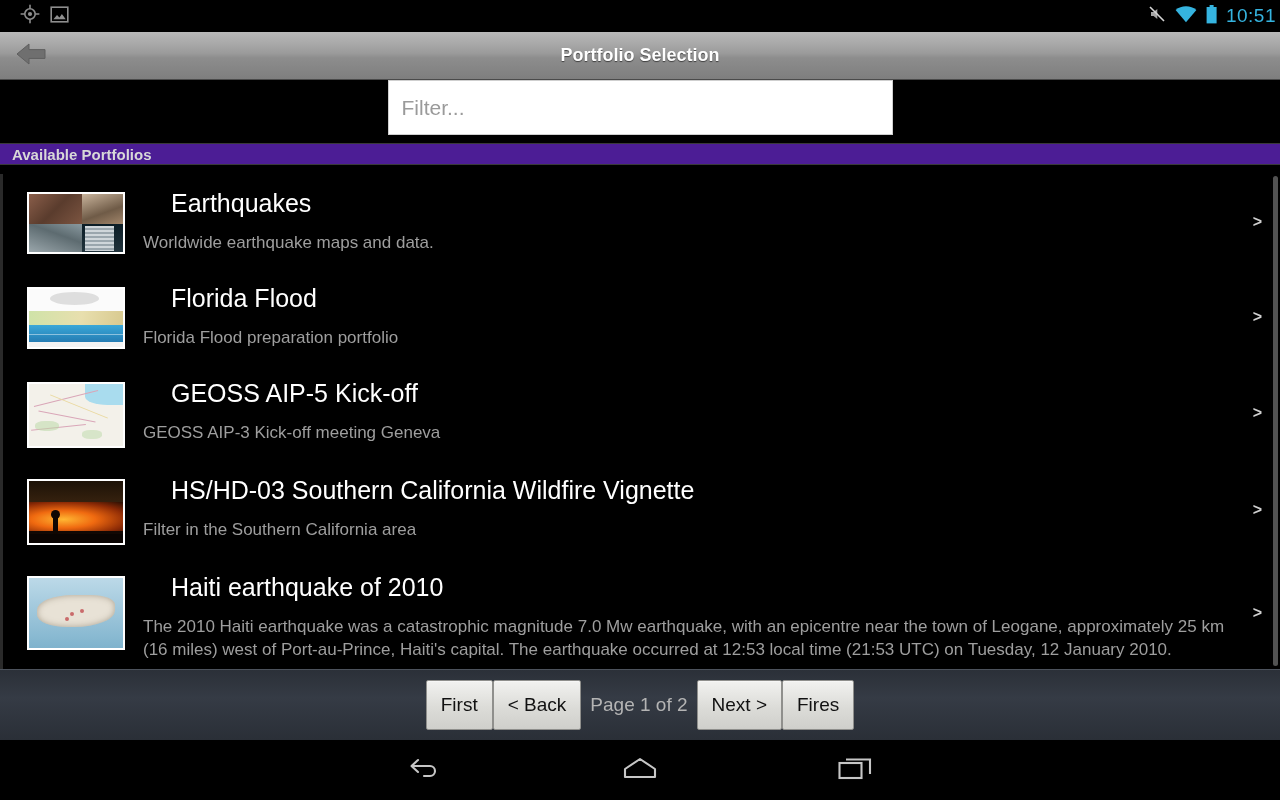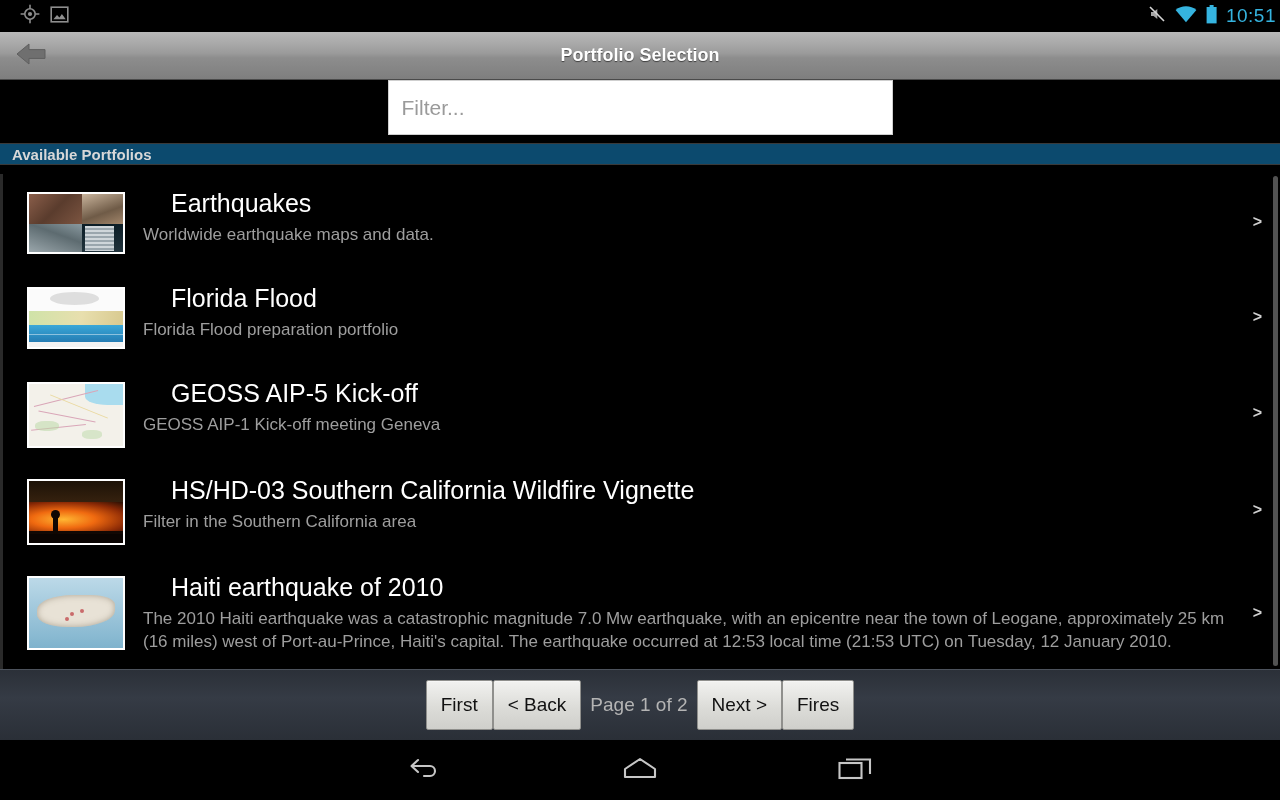--- a/index.html
+++ b/index.html
@@ -45,21 +45,21 @@
     background:#ffffff; border:none; outline:none;
     font-size:21px; color:#333; padding:4px 14px;
     font-family:"Liberation Sans", sans-serif;
     box-shadow: 0 0 0 1px #cfcfcf inset;
   }
   .filter-input::placeholder { color:#9a9a9a; }
 
   
   .section-header {
     position:absolute; top:143px; left:0; width:1280px; height:22px;
-    background:#0c4a6e;
+    background:#4c1d95;
     border-top:1px solid #3a3a3a;
     border-bottom:1px solid #3a3a3a;
     display:flex; align-items:center;
   }
   .section-header .label {
     color:#d8d8d8; font-size:15px; font-weight:bold; padding-left:12px;
   }
 
   
   .list {
@@ -83,21 +83,21 @@
     overflow:hidden; position:relative;
   }
   .thumb.tall { height:74px; }
   .thumb.sq { height:66px; }
   .row-text { padding-left:18px; flex:1 1 auto; min-width:0; }
   .row-title {
     color:#ffffff; font-size:25px; line-height:30px; font-weight:normal;
     white-space:nowrap; overflow:hidden;margin-left:28px;
   }
   .row-desc {
-    color:#9e9e9e; font-size:17px; line-height:23px; margin-top:5px;
+    color:#9e9e9e; font-size:17px; line-height:23px; margin-top:13px;
   }
   .chevron {
     position:absolute; right:18px; top:50%; transform:translateY(-50%);
     color:#cfcfcf; font-size:16px; font-weight:bold;
   }
 
   
   .art-quake { position:absolute; inset:0; background:#3a2f2a; }
   .art-quake i { position:absolute; display:block; }
   .art-quake .q1 { left:0; top:0; width:56%; height:52%; background:linear-gradient(135deg,#8a5e4a,#5a3c2d 50%,#7c5541); }
@@ -284,21 +284,21 @@
             <div class="r" style="left:4%;top:22%;width:70%;transform:rotate(-14deg)"></div>
             <div class="r" style="left:10%;top:52%;width:62%;transform:rotate(11deg)"></div>
             <div class="r" style="left:2%;top:70%;width:58%;transform:rotate(-6deg)"></div>
             <div class="y" style="left:20%;top:36%;width:66%;transform:rotate(22deg)"></div>
             <div class="g" style="left:6%;top:60%;width:26%;height:16%;opacity:.55;border-radius:40%"></div>
             <div class="g" style="left:56%;top:74%;width:22%;height:14%;opacity:.5;border-radius:40%"></div>
           </div>
         </div>
         <div class="row-text">
           <div class="row-title">GEOSS AIP-5 Kick-off</div>
-          <div class="row-desc">GEOSS AIP-1 Kick-off meeting Geneva</div>
+          <div class="row-desc">GEOSS AIP-3 Kick-off meeting Geneva</div>
         </div>
         <span class="chevron">&gt;</span>
       </div>
 
       <div class="row r3">
         <div class="thumb sq">
           <div class="art-fire">
             <div class="smoke"></div>
               <div class="glow"></div>
             <div class="fig"></div>

